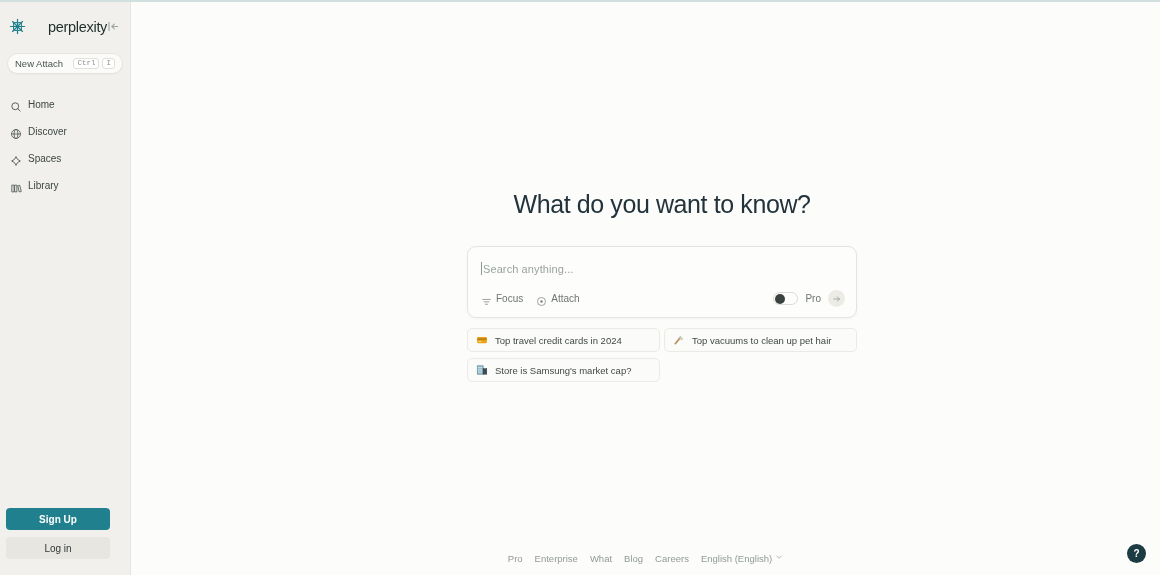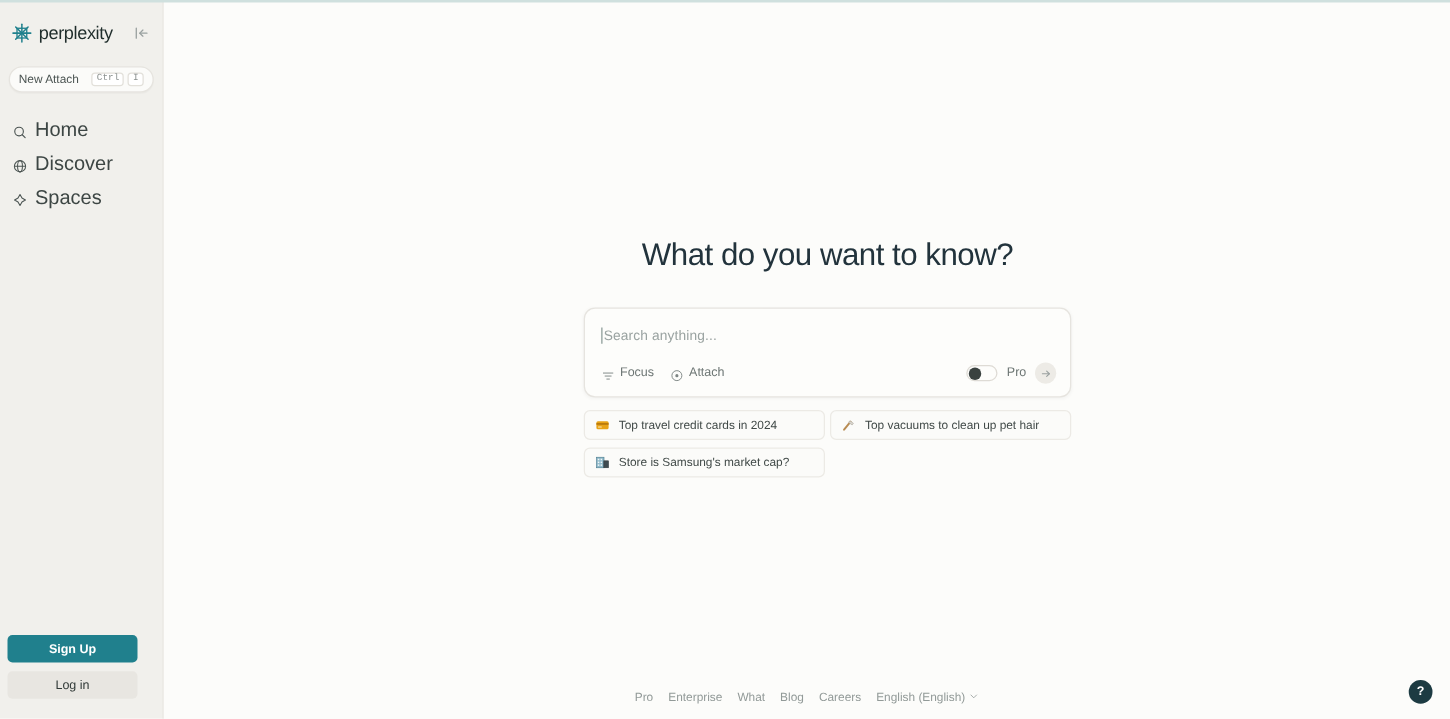--- a/index.html
+++ b/index.html
@@ -25,21 +25,21 @@
     position: relative;
     padding-top: 10px;
   }
   .brand-row {
     display: flex; align-items: center;
     padding: 3px 10px 0 9px; height: 30px;
   }
   .brand-logo { width: 17px; height: 17px; flex: 0 0 17px; display: block; }
   .brand-word {
     font-size: 14.5px; color: #1f2d2b; letter-spacing: -0.3px;
-    margin-left: 5px; font-weight: 400;
+    margin-left: 22px; font-weight: 400;
   }
   .collapse-btn {
     margin-left: auto; width: 14px; height: 14px; cursor: pointer;
     display: flex; align-items: center; justify-content: center;
   }
 
   .new-thread {
     margin: 13px 7px 0 7px;
     height: 21px;
     background: #fbfbf9;
@@ -60,21 +60,21 @@
     padding: 1px 3px; line-height: 1;
   }
 
   .nav { margin-top: 17px; }
   .nav-item {
     display: flex; align-items: center;
     height: 27px; padding: 0 10px;
     cursor: pointer; gap: 6px;
   }
   .nav-icon { width: 12px; height: 12px; flex: 0 0 12px; display: block; }
-  .nav-label { font-size: 16px; color: #3d4644; }
+  .nav-label { font-size: 10px; color: #3d4644; }
 
   .auth { position: absolute; bottom: 16px; left: 6px; right: 20px; }
   .btn-signup {
     display: block; width: 100%; height: 22px;
     background: #20808d; color: #fff;
     border: none; border-radius: 4px;
     font-size: 10px; font-family: inherit; font-weight: 600;
     cursor: pointer;
   }
   .btn-login {
@@ -258,20 +258,32 @@
         <span class="nav-icon">
           <svg viewBox="0 0 16 16" width="12" height="12">
             <g stroke="#4b5452" stroke-width="1.15" fill="none" stroke-linejoin="round">
               <path d="M8 2.2 L10.1 5.9 L13.8 8 L10.1 10.1 L8 13.8 L5.9 10.1 L2.2 8 L5.9 5.9 Z"></path>
             </g>
           </svg>
         </span>
         <span class="nav-label">Spaces</span>
       </div>
 
+      <div class="nav-item">
+        <span class="nav-icon">
+          <svg viewBox="0 0 16 16" width="12" height="12">
+            <g stroke="#4b5452" stroke-width="1.1" fill="none" stroke-linejoin="round">
+              <rect x="2.4" y="4.2" width="3" height="9"></rect>
+              <rect x="6.2" y="4.2" width="3" height="9"></rect>
+              <path d="M10.3 5.1 L13 4.4 L15 12.6 L12.3 13.3 Z"></path>
+            </g>
+          </svg>
+        </span>
+        <span class="nav-label">Library</span>
+      </div>
 
     </nav>
 
     <div class="auth">
       <button class="btn-signup">Sign Up</button>
       <button class="btn-login">Log in</button>
     </div>
 
   </aside>
 

